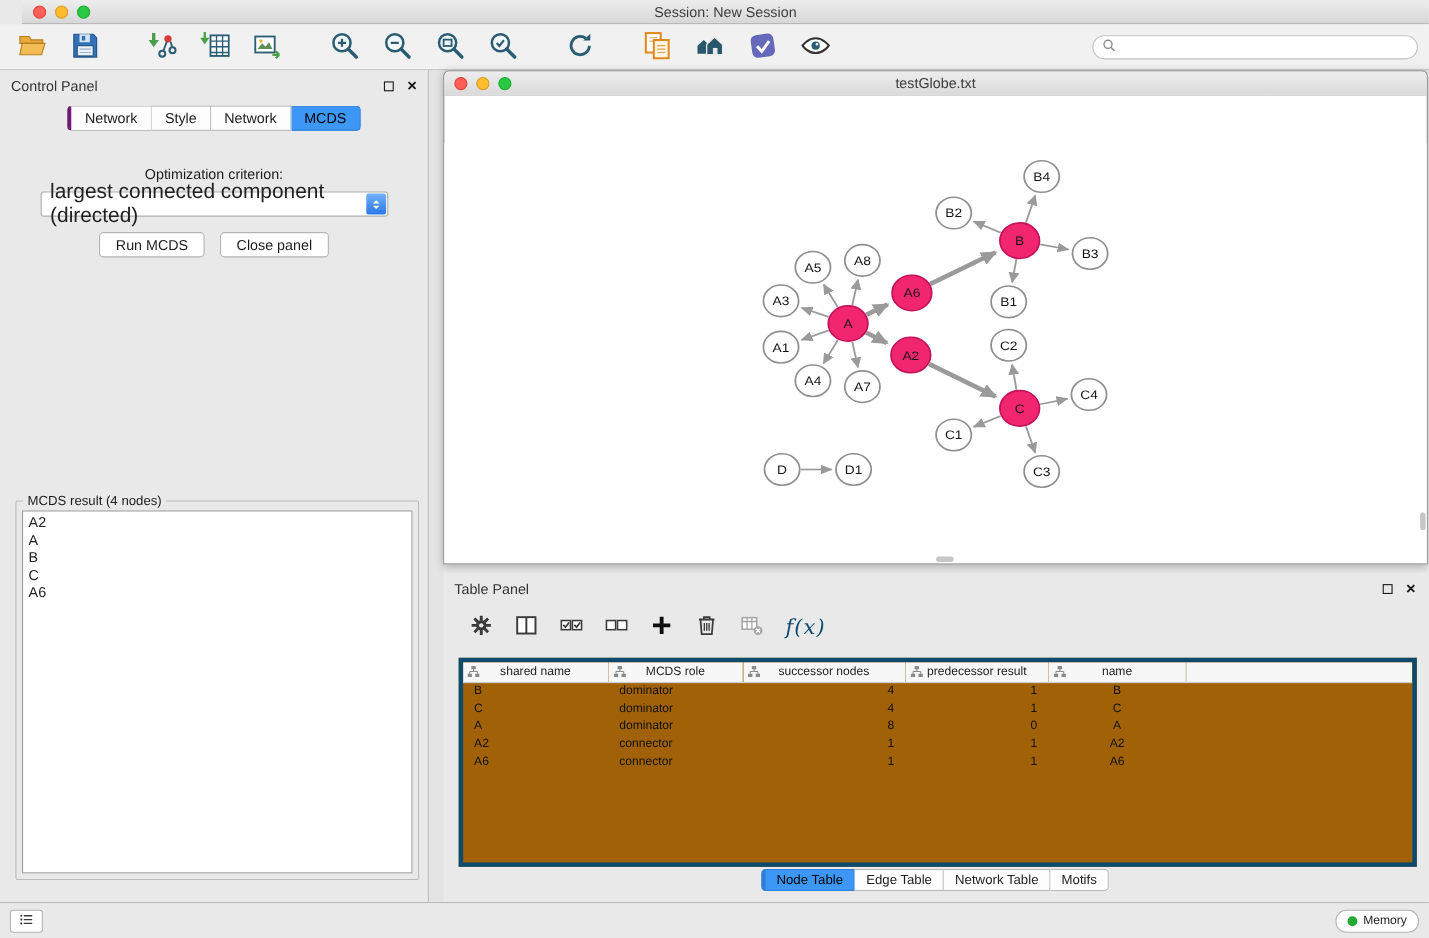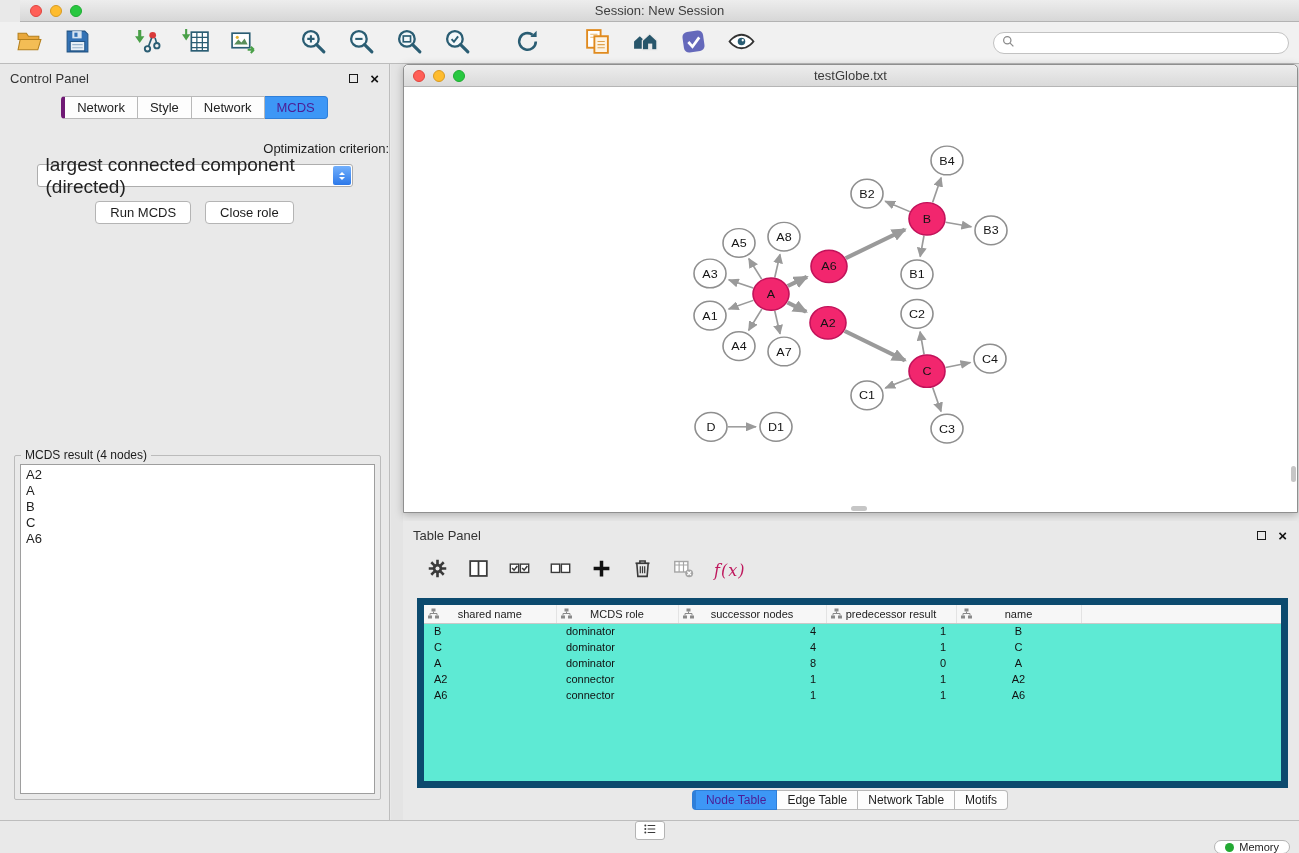--- a/index.html
+++ b/index.html
@@ -34,22 +34,22 @@
   .float-ic { width:9px; height:9px; border:1.5px solid #1a1a1a; display:inline-block; cursor:pointer; }
   .close-ic { font-size:15px; font-weight:bold; color:#111; line-height:1; cursor:pointer; }
 
   
   .control-panel { position:absolute; top:64px; left:0; width:390px; bottom:33px; background:#e9e9e9; border-right:1px solid #bdbdbd; }
   .splitter { position:absolute; left:391px; top:64px; width:12px; bottom:33px; background:#e4e4e4; cursor:col-resize; }
   .cp-tabs { display:flex; justify-content:center; margin-top:4px; }
   .seg-tab { padding:3px 12px; border:1px solid #b9b9b9; border-left:none; background:#fdfdfd; font-size:13px; color:#222; cursor:pointer; white-space:nowrap; }
   .seg-tab:first-child { border-left:4px solid #701a75; border-radius:4px 0 0 4px; }
   .seg-tab:last-child { border-radius:0 4px 4px 0; }
-  .seg-tab.active { background:#3d97f6; border-color:#2f7fd9; color:#4c1d95; }
-  .opt-label { text-align:right; margin-top:22px; font-size:13px; color:#1c1c1c; }
+  .seg-tab.active { background:#3d97f6; border-color:#2f7fd9; color:#000000; }
+  .opt-label { text-align:center; margin-top:32px; font-size:13px; color:#1c1c1c; }
   .combo { margin:8px auto 0; width:316px; height:23px; background:#fff; border:1px solid #adadad; border-radius:3px;
     display:flex; align-items:center; position:relative; padding-left:8px; font-size:19px; cursor:pointer; }
   .combo-step { position:absolute; right:1px; top:1px; bottom:1px; width:18px; border-radius:2px;
     background:linear-gradient(#72b0fc,#2c78e9); display:flex; flex-direction:column; align-items:center; justify-content:center; }
   .combo-step i { display:block; width:0; height:0; border:3.5px solid transparent; }
   .combo-step i.up { border-bottom-color:#fff; margin-bottom:2px; }
   .combo-step i.dn { border-top-color:#fff; }
   .cp-buttons { display:flex; justify-content:center; gap:14px; margin-top:14px; }
   .btn { background:#fff; border:1px solid #b4b4b4; border-radius:4px; padding:3px 14px; font-size:13px; color:#1c1c1c; cursor:pointer;text-align:center; }
   .result-box { position:absolute; left:14px; right:8px; top:391px; bottom:20px; border:1px solid #bbb; border-radius:2px; }
@@ -67,35 +67,35 @@
   .nw-canvas { position:absolute; top:22px; left:0; right:0; bottom:0; background:#fff; overflow:hidden;margin-top:43px; }
   .nw-canvas svg { width:100%; height:100%; display:block; }
   .hscroll { position:absolute; bottom:1px; left:50%; width:16px; height:5px; background:#c6c6c6; border-radius:3px; }
   .vscroll { position:absolute; right:1px; bottom:30px; width:5px; height:16px; background:#c6c6c6; border-radius:3px; }
 
   
   .table-panel { position:absolute; left:403px; top:521px; right:2px; height:294px; background:#e9e9e9; }
   .tp-toolbar { margin:2px 14px 0; height:38px; display:flex; align-items:center; gap:20px; padding:0 10px; }
   .tp-btn { background:none; border:none; cursor:pointer; display:flex; align-items:center; justify-content:center; height:26px; }
   .tp-btn svg { width:21px; height:21px; }
-  .fx { font-family:"DejaVu Serif", serif; font-style:italic; font-size:16px; color:#be185d; letter-spacing:1px; }
-  .tp-table { position:absolute; left:14px; right:9px; top:77px; bottom:27px; background:#5eead4; border:7px solid #0c4a6e; overflow:hidden; }
+  .fx { font-family:"DejaVu Serif", serif; font-style:italic; font-size:19px; color:#0c4a6e; letter-spacing:1px; }
+  .tp-table { position:absolute; left:14px; right:9px; top:77px; bottom:27px; background:#a16207; border:4px solid #0c4a6e; overflow:hidden; }
   table { border-collapse:collapse; width:100%; table-layout:fixed; font-size:11px; }
   thead th { background:#f7f7f7; border-bottom:1px solid #c9c9c9; border-right:1px solid #e3e3e3;
     font-weight:normal; height:18px; text-align:center; color:#222; position:relative; padding:0 4px; overflow:hidden; }
   thead th.filler { border-right:none; }
   th .hicon { position:absolute; left:4px; top:3px; }
   tbody td { height:16px; padding:0 10px; color:#111; white-space:nowrap; overflow:hidden; }
   td.al { text-align:left; } td.ar { text-align:right; } td.ac { text-align:center; }
   .tp-tabs { position:absolute; bottom:5px; left:0; right:0; display:flex; justify-content:center; }
   .tp-tabs .seg-tab { font-size:12px; padding:2px 10px; }
 
   
   .statusbar { position:absolute; left:0; right:0; bottom:0; height:33px; background:#e9e9e9;
-    border-top:1px solid #bdbdbd; display:flex; align-items:center; padding:0 9px;flex-direction:column; }
+    border-top:1px solid #bdbdbd; display:flex; align-items:center; padding:0 9px; }
   .sb-left { width:30px; height:21px; background:#fff; border:1px solid #b4b4b4; border-radius:3px;
     display:flex; align-items:center; justify-content:center; cursor:pointer; }
   .memory-btn { margin-left:auto; height:21px; background:#fff; border:1px solid #b4b4b4; border-radius:10px;
     display:flex; align-items:center; gap:5px; padding:0 10px; font-size:11px; color:#1c1c1c; cursor:pointer; }
   .mem-dot { width:9px; height:9px; border-radius:50%; background:#23a933; display:inline-block; }
 </style>
 </head>
 <body>
 
 <div class="titlebar">
@@ -249,21 +249,21 @@
   <div class="opt-label">Optimization criterion:</div>
   <div class="combo">
     <span>largest connected component (directed)</span>
     <span class="combo-step">
         <i class="up"></i>
         <i class="dn"></i>
       </span>
   </div>
   <div class="cp-buttons">
     <button class="btn">Run MCDS</button>
-    <button class="btn">Close role</button>
+    <button class="btn">Close panel</button>
   </div>
   <div class="result-box">
     <span class="result-title">MCDS result (4 nodes)</span>
     <div class="result-list">
         <div>A2</div>
         <div>A</div>
         <div>B</div>
         <div>C</div>
         <div>A6</div>
       </div>

